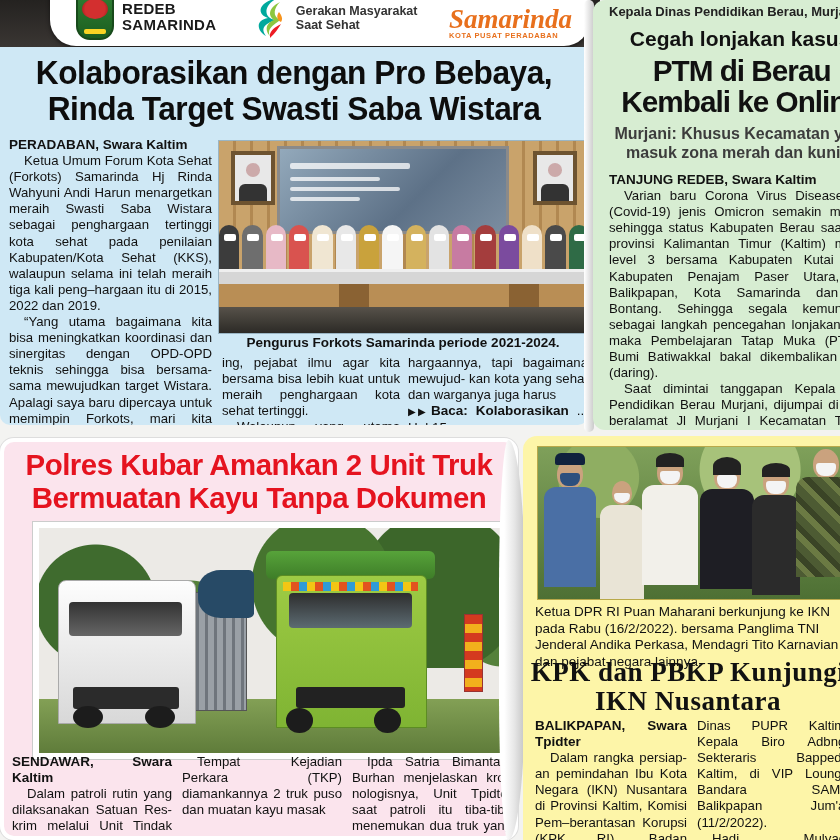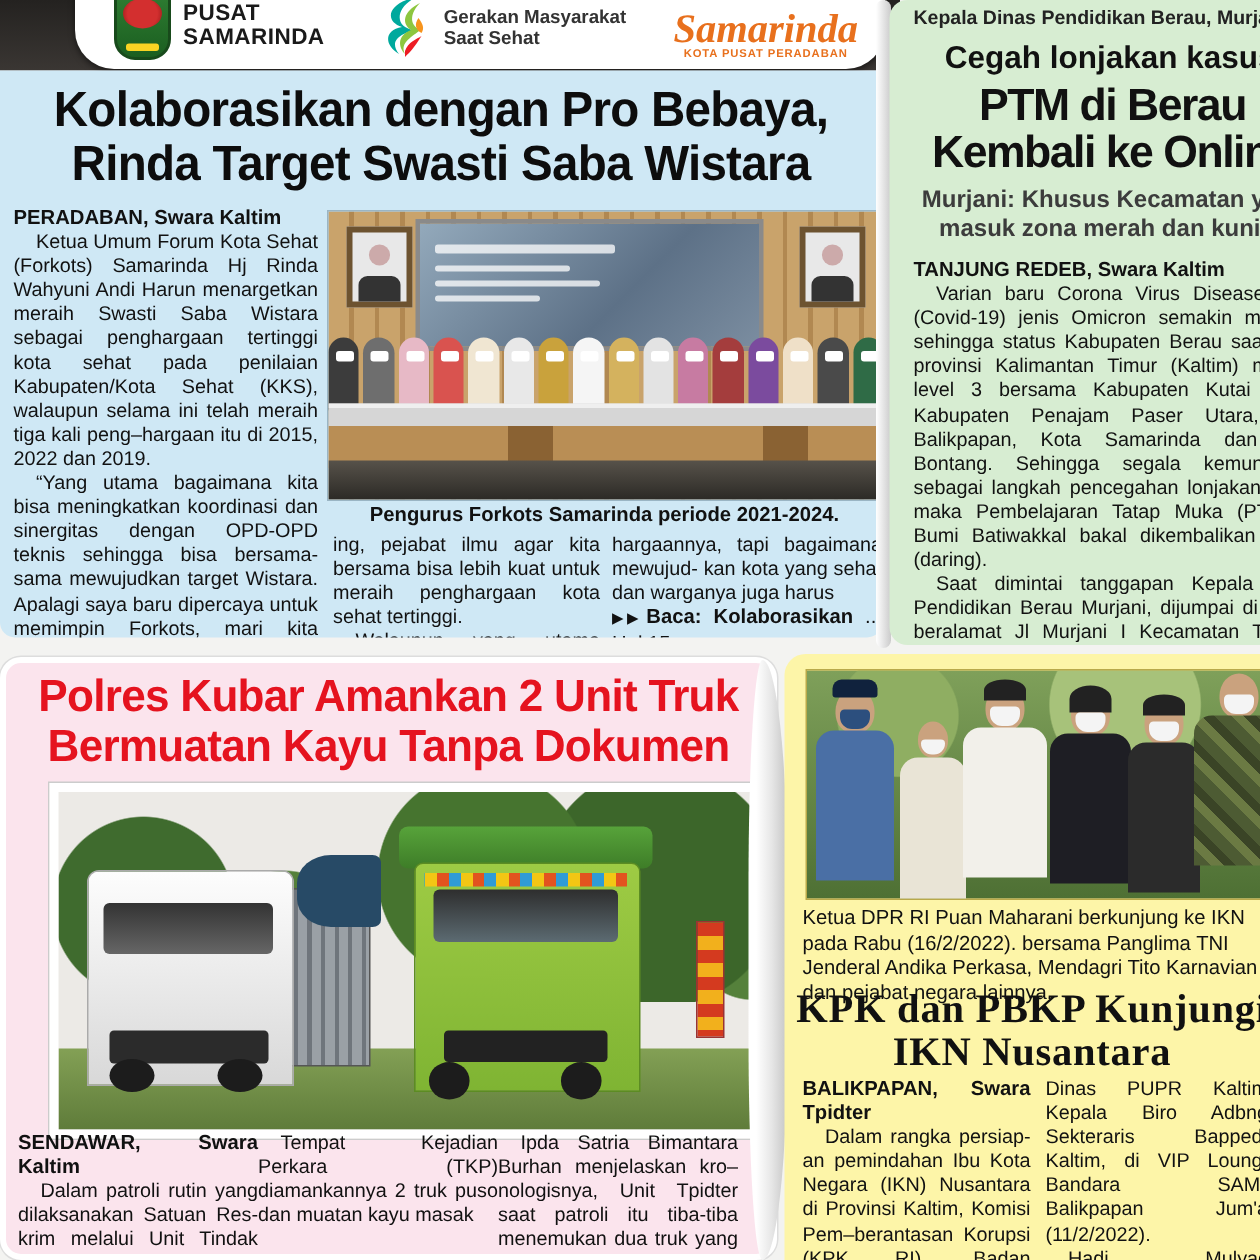--- a/index.html
+++ b/index.html
@@ -13,21 +13,21 @@
        box-shadow:0 2px 4px rgba(0,0,0,.5);display:flex;align-items:flex-end;justify-content:space-between;
        padding:0 18px 6px 26px;box-sizing:border-box;}
   .logo-group{display:flex;align-items:center;gap:8px;}
   #shield{width:34px;height:42px;background:linear-gradient(#2e7d32,#1b5e20);border-radius:6px 6px 14px 14px;position:relative;border:2px solid #184a1b;}
   #shield:before{content:"";position:absolute;left:4px;top:3px;right:4px;height:20px;background:radial-gradient(circle at 50% 50%,#d32f2f 60%,#8d1515);border-radius:50%;}
   #shield:after{content:"";position:absolute;left:6px;bottom:4px;right:6px;height:5px;background:#f9d423;border-radius:2px;}
   .hdr-txt{font-weight:bold;font-size:15px;line-height:16px;color:#1a1a1a;letter-spacing:.3px;}
   .germas-txt{font-weight:bold;font-size:12.5px;line-height:14px;color:#333;}
   #script-samarinda{font-family:"Liberation Serif","DejaVu Serif",serif;font-style:italic;font-weight:bold;
        font-size:27px;color:#e8701d;line-height:24px;}
-  #script-tagline{font-size:7.5px;font-weight:bold;color:#e8701d;letter-spacing:.6px;text-align:center;}
+  #script-tagline{font-size:7.5px;font-weight:bold;color:#e8701d;letter-spacing:.6px;text-align:left;}
 
   
   #sec-forkots{left:0;top:47px;width:588px;height:378px;background:#cfe8f5;border-radius:0 0 10px 10px;overflow:hidden;}
   #sec-ptm{left:593px;top:0;width:247px;height:430px;background:#d7edd2;border-radius:12px 0 0 12px;overflow:hidden;}
   #curl-mid{left:584px;top:0;width:10px;height:432px;background:linear-gradient(90deg,#ffffff,#cbcbcb);border-radius:5px;}
   #sec-polres{left:0;top:438px;width:518px;height:402px;background:#fbe4ed;border:4px solid #fff;border-radius:14px;box-sizing:border-box;overflow:hidden;box-shadow:0 0 0 1px #ddd;}
   #curl-right{left:499px;top:440px;width:26px;height:400px;background:linear-gradient(90deg,#ffffff 20%,#e6e6e6 60%,#c4c4c4);border-radius:10px 18px 18px 10px/160px;}
   #sec-kpk{left:523px;top:436px;width:317px;height:404px;background:#fdf5a8;border-radius:14px 0 0 0;overflow:hidden;}
 
   
@@ -89,21 +89,21 @@
   #truck-white .bed{position:absolute;right:0;top:18%;width:34%;height:74%;background:repeating-linear-gradient(90deg,#9aa0a6 0 6px,#6f757c 6px 9px);border:1px solid #555;}
   #truck-white .tarp{position:absolute;right:-4%;top:4%;width:30%;height:30%;background:#274a66;border-radius:40% 10% 10% 40%;}
   #truck-green{left:48%;top:10%;width:36%;height:78%;}
   #truck-green .canopy{position:absolute;left:0;top:0;width:100%;height:16%;background:linear-gradient(#57a33a,#3e7d28);border-radius:6px;}
   #truck-green .cab{position:absolute;left:6%;top:14%;width:88%;height:86%;background:linear-gradient(#9ecb44,#7fb433);border-radius:6px 6px 0 0;border:1px solid #5c8c23;}
   #truck-green .ws{position:absolute;left:14%;top:24%;width:72%;height:20%;background:linear-gradient(#2e2e2e,#5c6b72);border-radius:4px;}
   #truck-green .stripe{position:absolute;left:10%;top:18%;width:80%;height:5%;background:repeating-linear-gradient(90deg,#f3c614 0 8px,#e2531f 8px 16px,#2f9bd6 16px 24px);}
   #truck-green .grille{position:absolute;left:18%;bottom:10%;width:64%;height:12%;background:#222;border-radius:3px;}
   .wheel{position:absolute;bottom:-4%;width:16%;height:14%;background:#1c1c1c;border-radius:50%;}
   .pole{position:absolute;right:6%;top:38%;width:3.5%;height:34%;background:repeating-linear-gradient(#d43a1f 0 9px,#f2b01c 9px 18px);border:1px solid #933;}
-  #polres-cols{left:8px;top:312px;width:502px;height:84px;display:flex;}
+  #polres-cols{left:8px;top:312px;width:502px;height:84px;display:flex;gap:10px;}
   #polres-cols .col{width:160px;}
 
   
   #photo-officials{left:14px;top:10px;width:303px;height:152px;overflow:hidden;border:1px solid #b9a94a;
       background:radial-gradient(circle at 20% 20%,#8fae62 0 40px,transparent 41px),
                  radial-gradient(circle at 70% 15%,#a7c27a 0 50px,transparent 51px),
                  linear-gradient(#7fa05a,#4e7034);}
   .fig{position:absolute;bottom:0;}
   .fig .head{position:absolute;left:50%;transform:translateX(-50%);top:0;width:26px;height:30px;background:#caa27e;border-radius:50% 50% 45% 45%;}
   .fig .hair{position:absolute;left:50%;transform:translateX(-50%);top:-4px;width:28px;height:14px;background:#222;border-radius:50% 50% 0 0;}
@@ -119,21 +119,21 @@
   #kpk-cols .col{width:152px;}
 </style>
 </head>
 <body>
 
 <div class="abs" id="header-bar"></div>
 <div class="abs" id="header-banner">
   <div class="logo-group">
     <div id="shield"></div>
     <div class="hdr-txt">
-      <div>PUSAT</div>
+      <div>REDEB</div>
       <div>SAMARINDA</div>
     </div>
   </div>
   <div class="logo-group">
     <svg width="40" height="44" viewBox="0 0 40 44">
       <path d="M30 2 C10 6 8 18 20 22 C8 24 8 34 18 40 C10 30 22 26 28 24 C14 22 16 8 30 2Z" fill="#00a99d"></path>
       <path d="M32 6 C20 12 20 20 26 24 C16 28 18 36 22 40 C18 32 28 28 32 24 C24 20 26 12 32 6Z" fill="#8dc63f"></path>
       <path d="M22 38 C24 32 30 30 33 28 C28 36 26 38 22 42Z" fill="#ed1c24"></path>
       <path d="M33 26 C29 24 28 20 31 16 C34 20 35 23 33 26Z" fill="#f7941d"></path>
     </svg>

